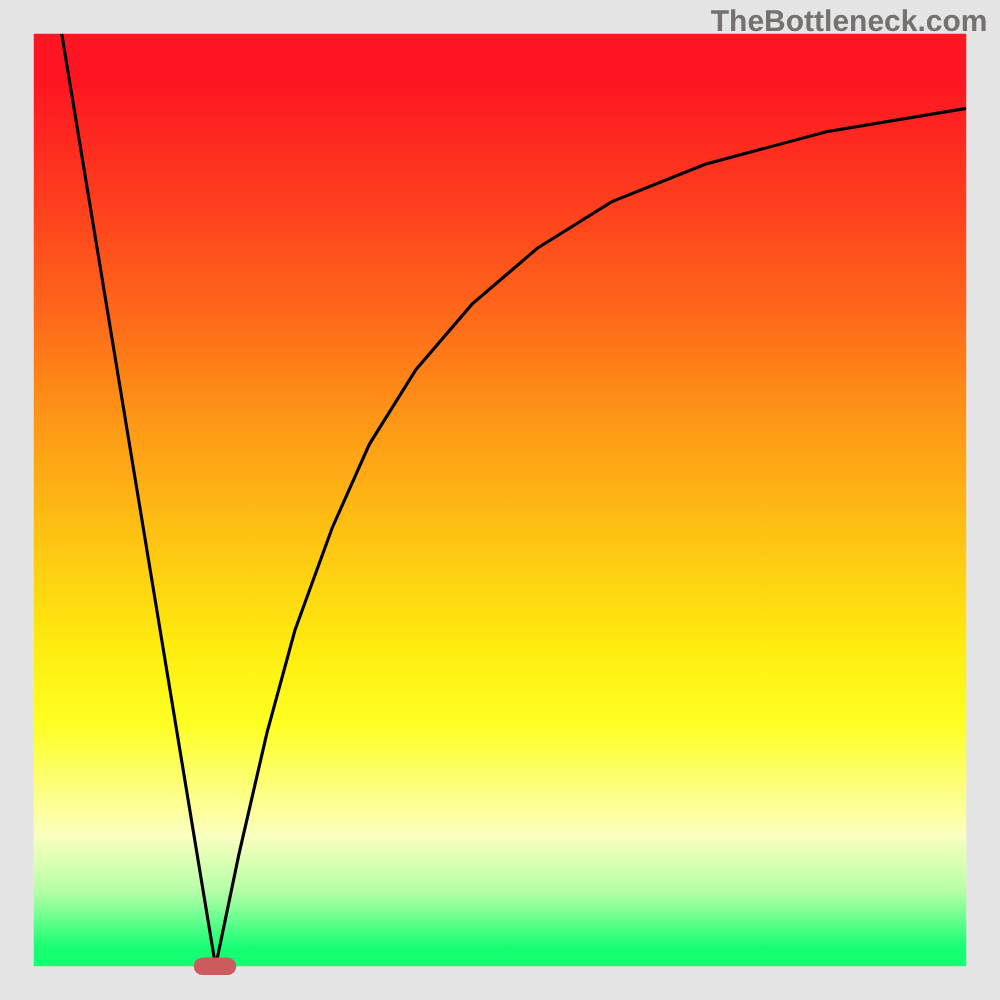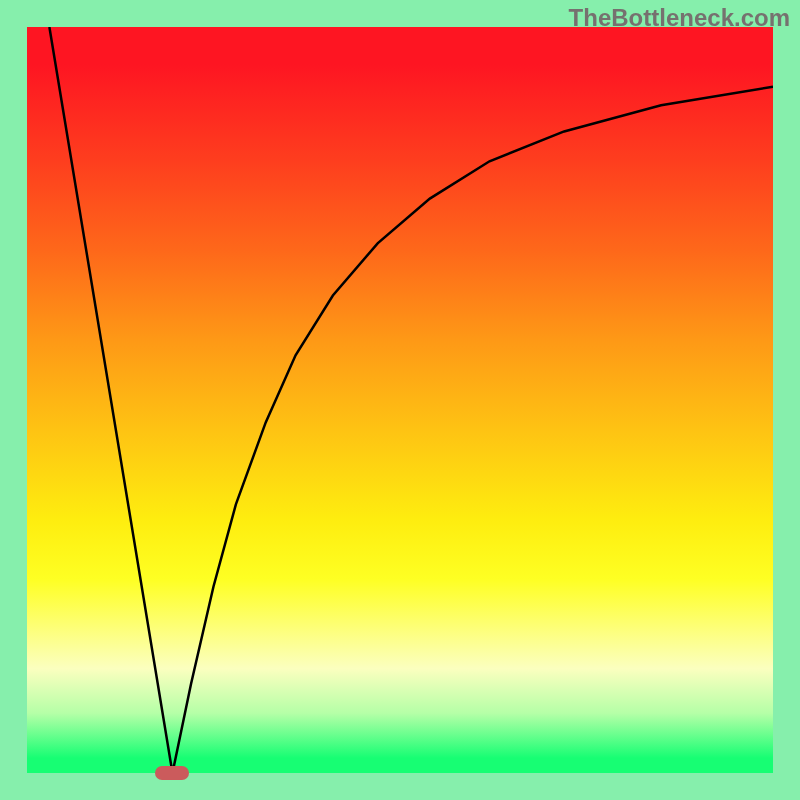--- a/index.html
+++ b/index.html
@@ -4,21 +4,21 @@
 <style>
   body {
     margin: 0;
     padding: 0;
     background: #fff;
   }
   .chart-container {
     position: relative;
     width: 800px;
     height: 800px;
-    background: #86efac;
+    background: #e5e5e5;
   }
   .plot-area {
     position: absolute;
     left: 27px;
     top: 27px;
     width: 746px;
     height: 746px;
     background: linear-gradient(to bottom,
       #fe1522 0%,
       #fe1522 5%,

